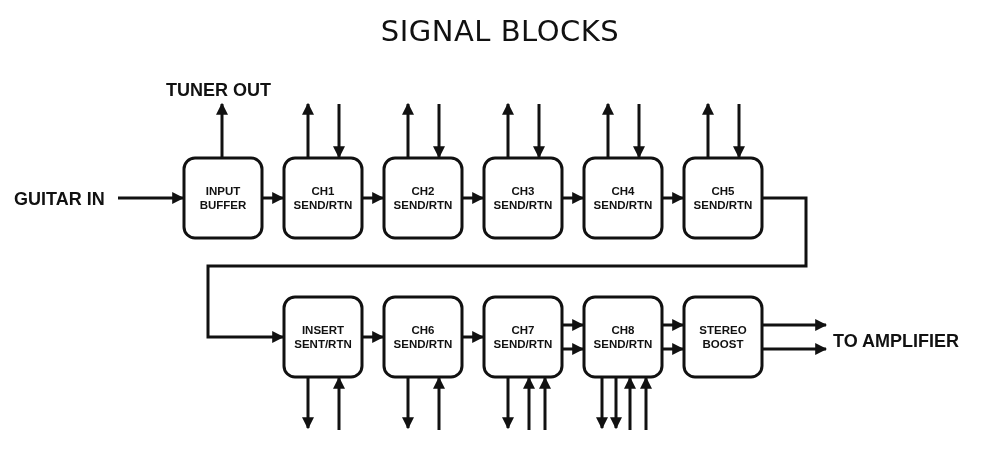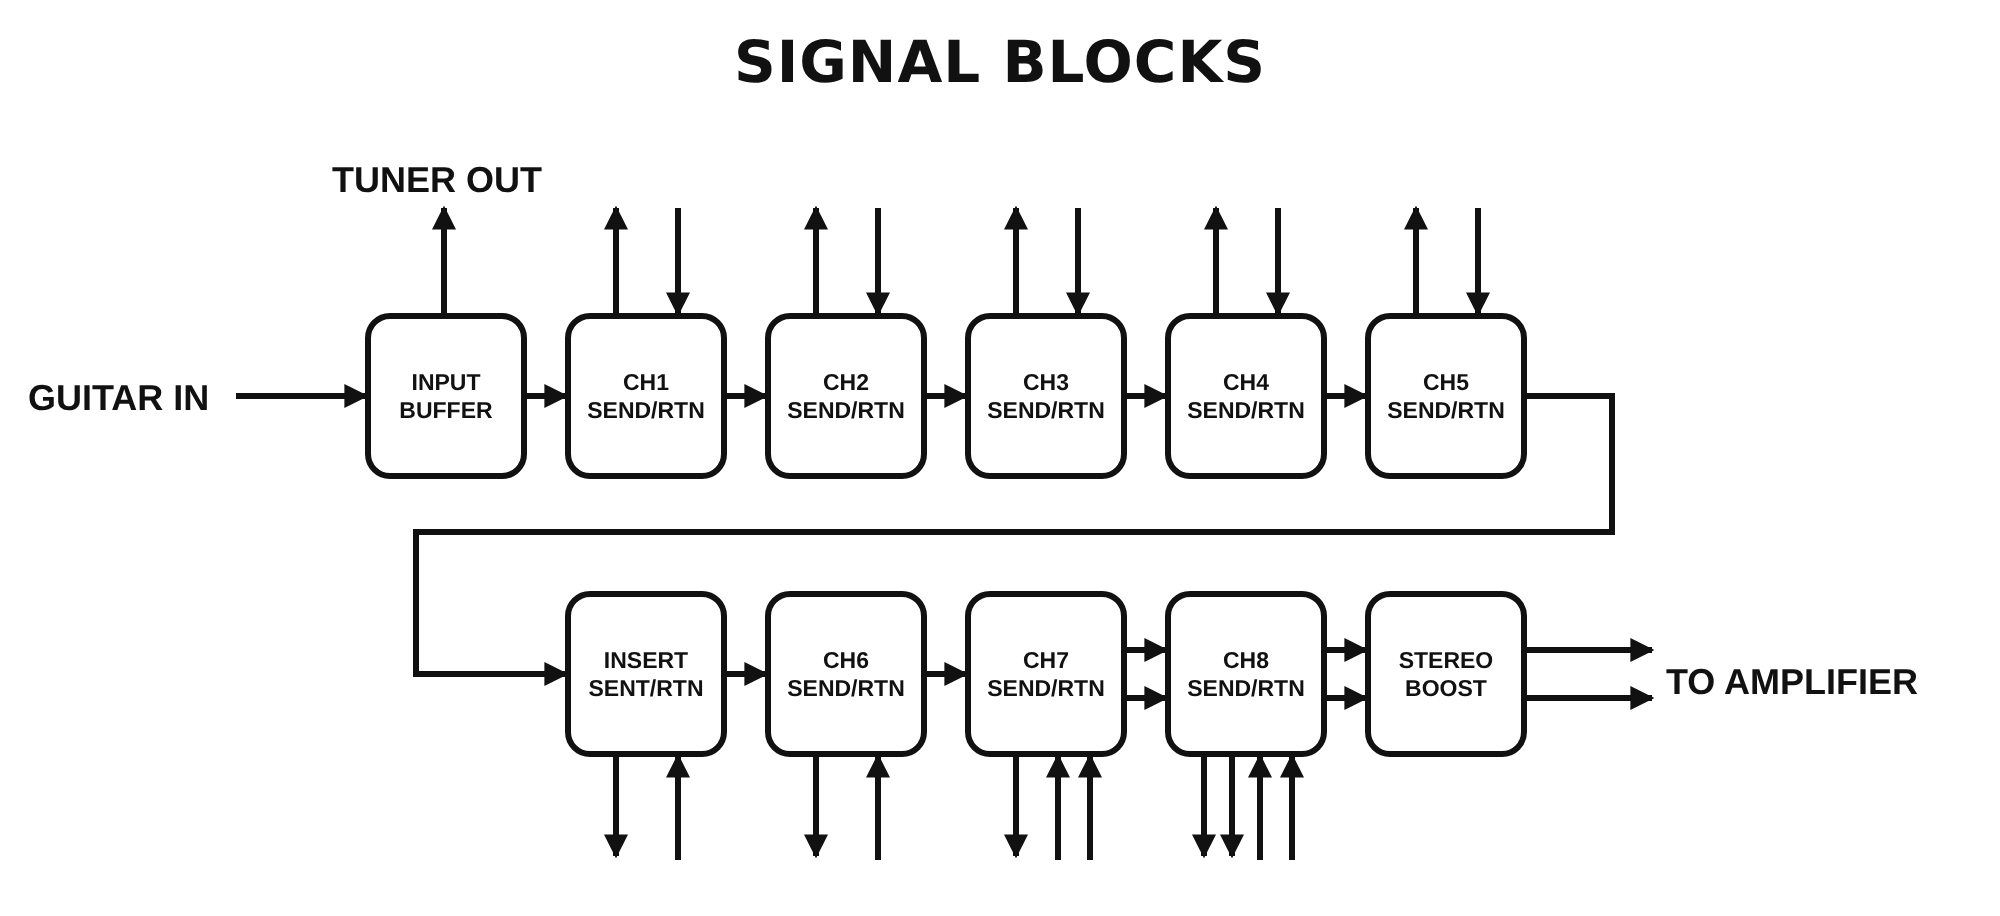--- a/index.html
+++ b/index.html
@@ -1,19 +1,19 @@
 <!DOCTYPE html>
 <html><head>
 <meta charset="utf-8">
 <style>
   html, body { margin: 0; padding: 0; background: #ffffff; }
   body { width: 1000px; height: 458px; position: relative; overflow: hidden;
          font-family: "Liberation Sans", sans-serif; }
   #title { position: absolute; left: 0; width: 1000px; top: 14px; text-align: center;
-           font-family: "DejaVu Sans", sans-serif; font-weight: bold; font-size: 29px;
+           font-family: "DejaVu Sans", sans-serif; font-weight: normal; font-size: 29px;
            color: #111; letter-spacing: 0.5px; }
   svg { position: absolute; left: 0; top: 0; }
   .box { fill: #fff; stroke: #111; stroke-width: 3; }
   .wire { stroke: #111; stroke-width: 3; fill: none; }
   .blabel { font-family: "Liberation Sans", sans-serif; font-weight: bold; font-size: 11.5px;
             fill: #111; text-anchor: middle; }
   .ext { font-family: "Liberation Sans", sans-serif; font-weight: bold; font-size: 18px; fill: #111; }
 </style>
 </head>
 <body>

